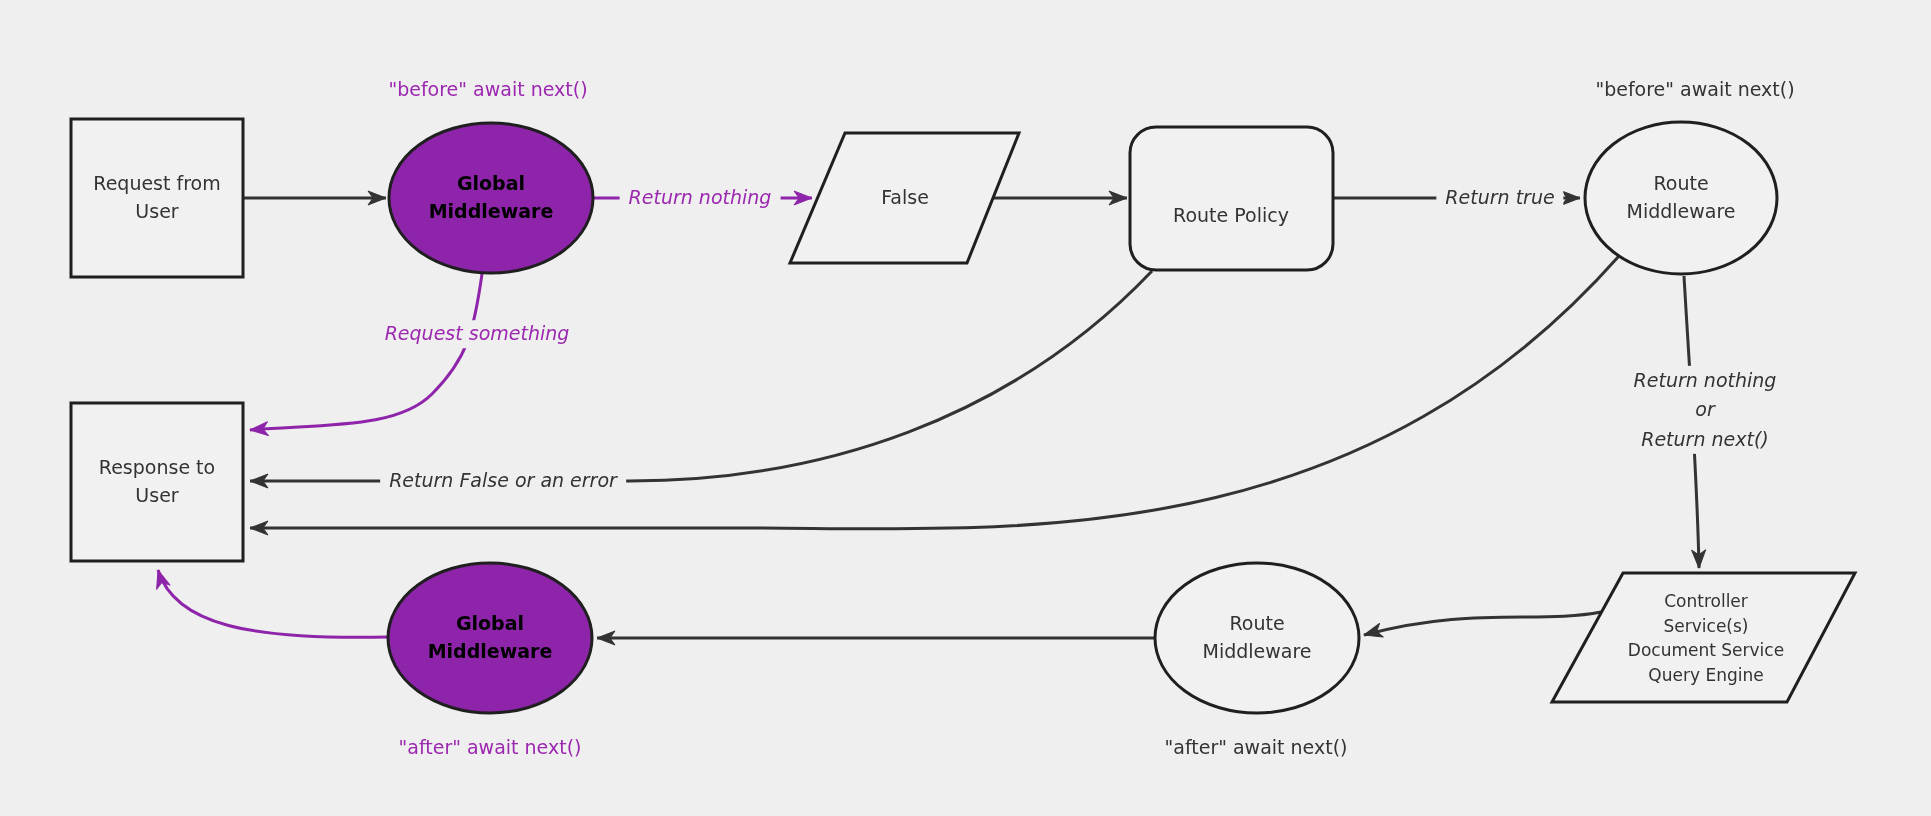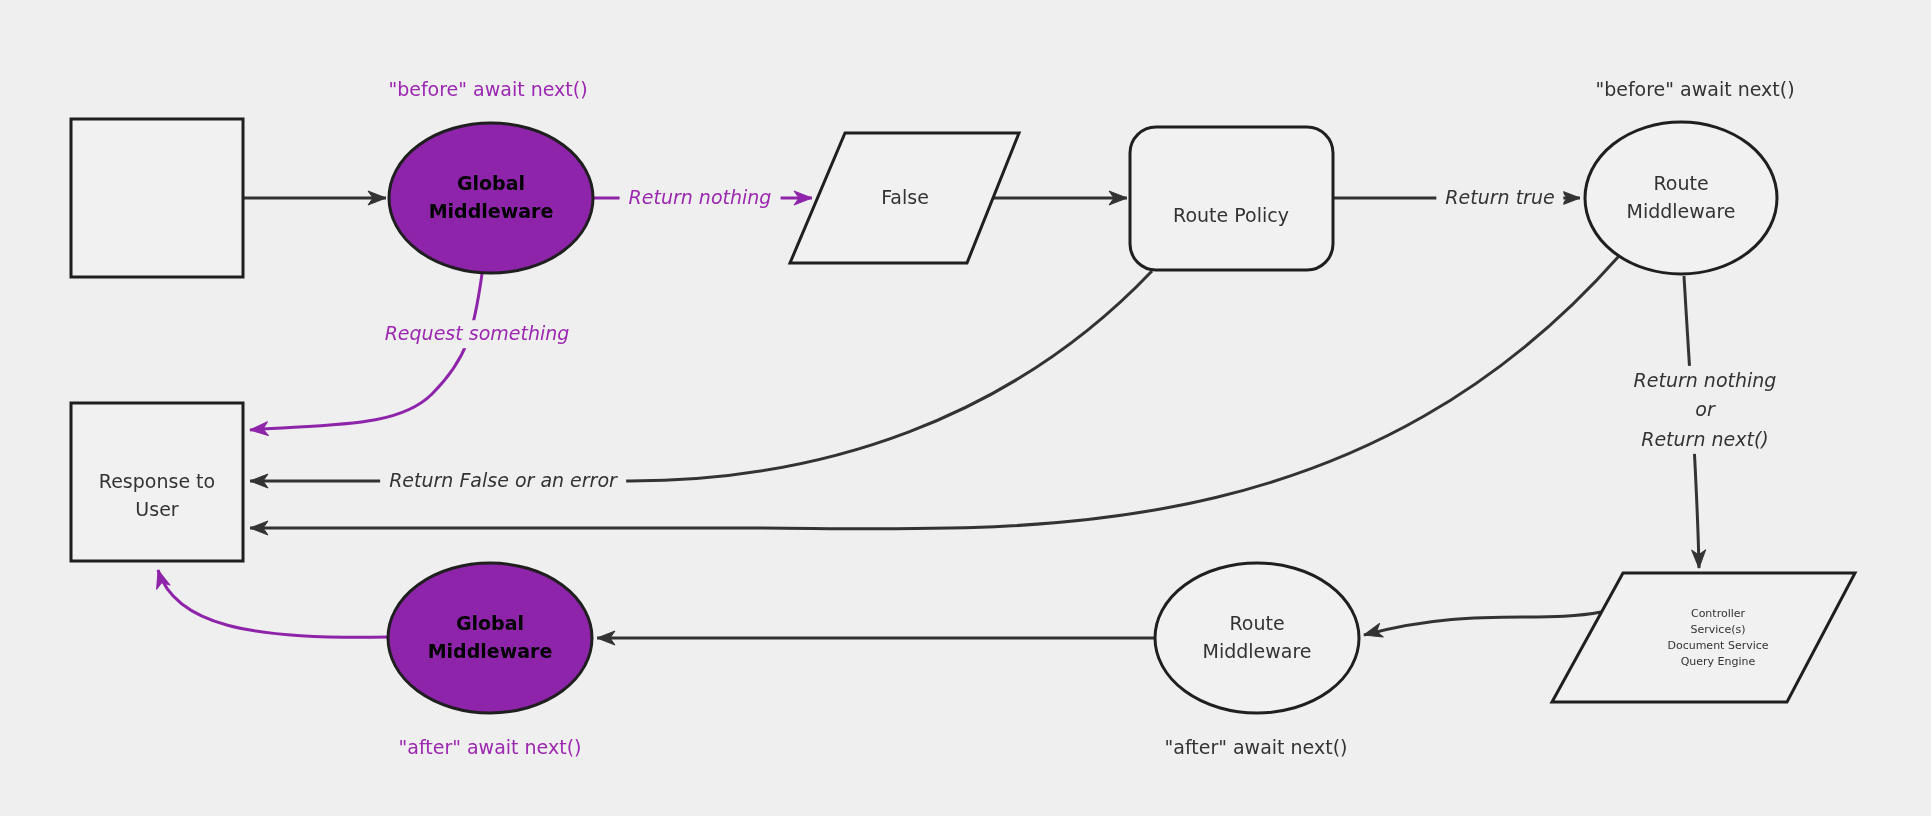--- a/index.html
+++ b/index.html
@@ -17,21 +17,21 @@
     font-size:19px;line-height:1.45;
     color:#333333;
     text-align:center;
     white-space:nowrap;
   }
   .purple{color:#9c27b0;}
   .online{background:#efefef;padding:0 9px;font-style:italic;}
   .nodelbl{white-space:normal;}
   .white{color:#000000;font-weight:bold;}
   .pre{white-space:pre-line;}
-  .small{font-size:11px;line-height:1.45;margin-left:12px;}
+  .small{font-size:17px;line-height:1.45;}
 </style>
 </head>
 <body>
 
 <div class="canvas">
 
   <svg class="layer" width="1931" height="816" viewBox="0 0 1931 816">
     <defs>
       <marker id="arrowBlack" markerUnits="userSpaceOnUse" markerWidth="22" markerHeight="18" viewBox="0 0 22 18" refX="20" refY="9" orient="auto">
         <path d="M2,2 L20,9 L2,16 L7,9 Z" fill="#333333" stroke="#333333" stroke-linejoin="round"></path>
@@ -63,39 +63,40 @@
       <path d="M845,133 L1019,133 L967,263 L790,263 Z"></path>
       <rect x="1130" y="127" width="203" height="143" rx="26" ry="26"></rect>
       <ellipse cx="1681" cy="198" rx="96" ry="76"></ellipse>
       <path d="M1623,573 L1855,573 L1787,702 L1552,702 Z"></path>
       <ellipse cx="1257" cy="638" rx="102" ry="75"></ellipse>
       <ellipse cx="490" cy="638" rx="102" ry="75" fill="#8e24aa"></ellipse>
       <rect x="71" y="403" width="172" height="158"></rect>
     </g>
   </svg>
 
+  <div class="lbl nodelbl" style="left:157px;top:198px;width:150px;">Request from User</div>
 
   <div class="lbl nodelbl white" style="left:491px;top:198px;width:130px;">Global Middleware</div>
 
   <div class="lbl" style="left:905px;top:198px;">False</div>
 
   <div class="lbl" style="left:1231px;top:198px;margin-top:18px;">Route Policy</div>
 
   <div class="lbl nodelbl" style="left:1681px;top:198px;width:140px;">Route Middleware</div>
 
   <div class="lbl pre small" style="left:1706px;top:638px;">Controller
 Service(s)
 Document Service
 Query Engine</div>
 
   <div class="lbl nodelbl" style="left:1257px;top:638px;width:140px;">Route Middleware</div>
 
   <div class="lbl nodelbl white" style="left:490px;top:638px;width:130px;">Global Middleware</div>
 
-  <div class="lbl nodelbl" style="left:157px;top:482px;width:150px;margin-top:14px;">Response to User</div>
+  <div class="lbl nodelbl" style="left:157px;top:482px;width:150px;">Response to User</div>
 
   <div class="lbl purple" style="left:488px;top:90px;">"before" await next()</div>
 
   <div class="lbl" style="left:1695px;top:90px;">"before" await next()</div>
 
   <div class="lbl purple online" style="left:700px;top:198px;">Return nothing</div>
 
   <div class="lbl purple online" style="left:477px;top:334px;">Request something</div>
 
   <div class="lbl online" style="left:1500px;top:198px;">Return true</div>

